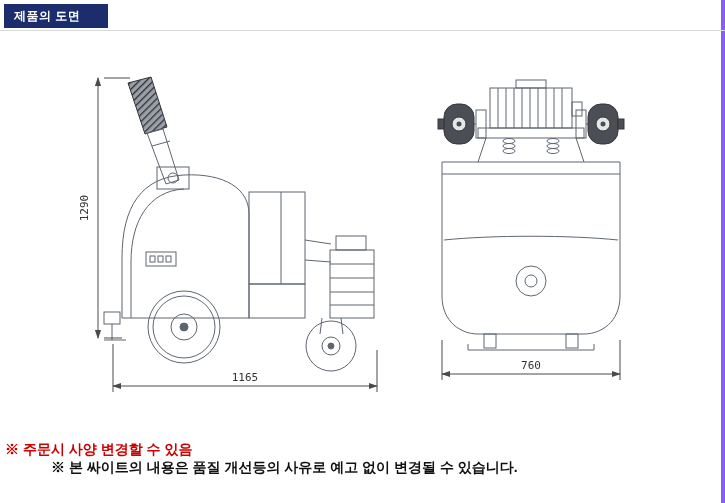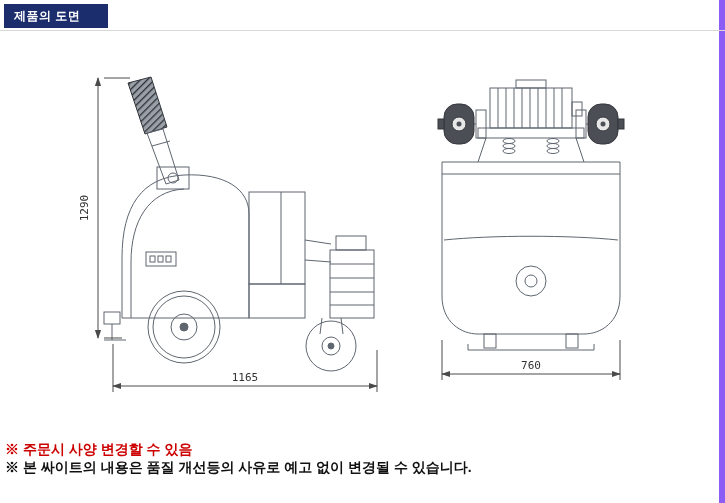--- a/index.html
+++ b/index.html
@@ -3,21 +3,21 @@
 <meta charset="utf-8">
 <style>
   * { margin: 0; padding: 0; box-sizing: border-box; }
   html, body { width: 725px; height: 503px; background: #fff; overflow: hidden; }
   body { font-family: "Liberation Sans", sans-serif; }
   .page {
     position: relative;
     width: 725px;
     height: 503px;
     background: #ffffff;
-    border-right: 6px solid #8b5cf6;
+    border-right: 4px solid #8b5cf6;
   }
   .header-bar {
     position: absolute;
     top: 4px;
     left: 4px;
     height: 24px;
     background: #1b2d6d;
     color: #ffffff;
     font-size: 12px;
     font-weight: bold;
@@ -42,21 +42,21 @@
     left: 5px;
     top: 440px;
   }
   .note {
     font-size: 14px;
     font-weight: bold;
     line-height: 18px;
     white-space: nowrap;
   }
   .note-red { color: #cc0000; }
-  .note-dark { color: #111111; }
+  .note-dark { color: #111111; margin-left: 46px; }
 </style>
 </head>
 <body>
 
 <div class="page">
 
   <div class="header-bar">
     <span>제품의 도면</span>
   </div>
   <div class="header-rule"></div>

